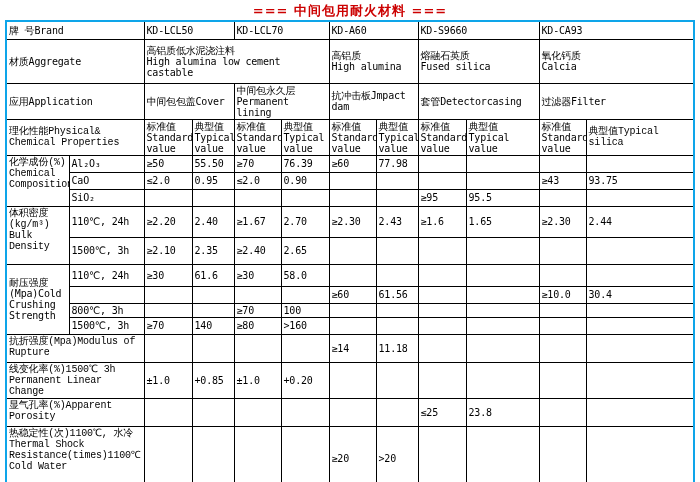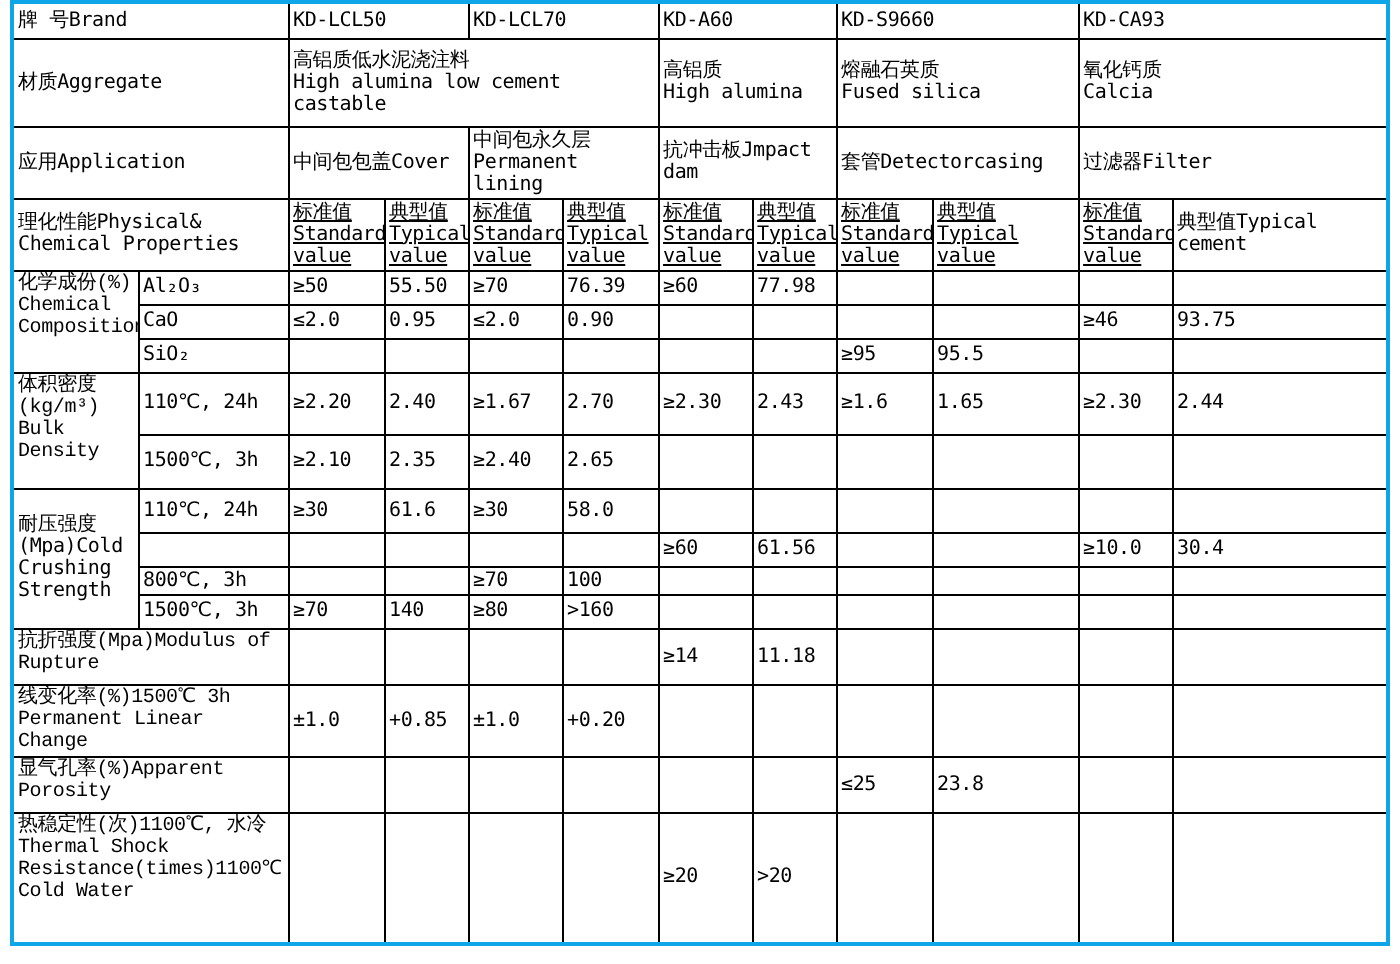--- a/index.html
+++ b/index.html
@@ -23,27 +23,28 @@
   td{
     border:1px solid #000;
     padding:1px 2px;
     white-space:pre-line;
     overflow:hidden;
     vertical-align:middle;
     text-align:left;
     letter-spacing:-0.2px;
   }
   td.top{vertical-align:top;font-family:Liberation Mono, monospace;}
-  td.hd{vertical-align:top;text-decoration:underline;}
-  td.ctr{vertical-align:middle;}
+  td.hd{vertical-align:top;}
+  td.ctr{vertical-align:middle;font-family:Liberation Mono, monospace;}
 </style>
 </head>
 <body>
 
 <div class="page">
+  <div class="title">=== 中间包用耐火材料 ===</div>
 
   <table class="spec">
     <colgroup>
       <col style="width:63px">
         <col style="width:75px">
       <col style="width:48px">
         <col style="width:42px">
       <col style="width:47px">
         <col style="width:48px">
       <col style="width:47px">
@@ -111,21 +112,21 @@
       <td class="hd">标准值
 Standard
 value</td>
       <td class="hd">典型值
 Typical
 value</td>
       <td class="hd">标准值
 Standard
 value</td>
       <td class="ctr">典型值Typical
-cement</td>
+silica</td>
     </tr>
 
     <tr style="height:17px">
       <td rowspan="3" class="top">化学成份(%)
 Chemical
 Composition</td>
       <td>Al₂O₃</td>
       <td>≥50</td>
       <td>55.50</td>
       <td>≥70</td>
@@ -140,21 +141,21 @@
     <tr style="height:17px">
       <td>CaO</td>
       <td>≤2.0</td>
       <td>0.95</td>
       <td>≤2.0</td>
       <td>0.90</td>
       <td></td>
       <td></td>
       <td></td>
       <td></td>
-      <td>≥46</td>
+      <td>≥43</td>
       <td>93.75</td>
     </tr>
     <tr style="height:17px">
       <td>SiO₂</td>
       <td></td>
       <td></td>
       <td></td>
       <td></td>
       <td></td>
       <td></td>

